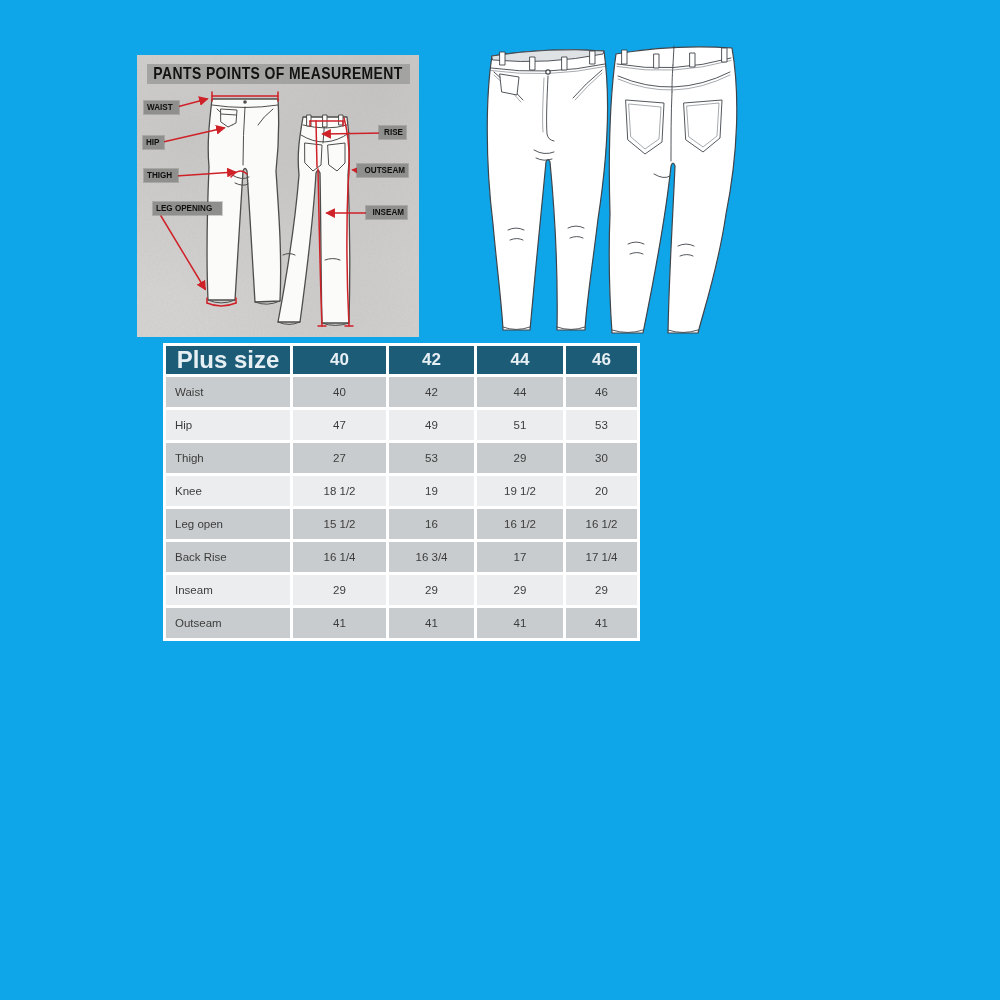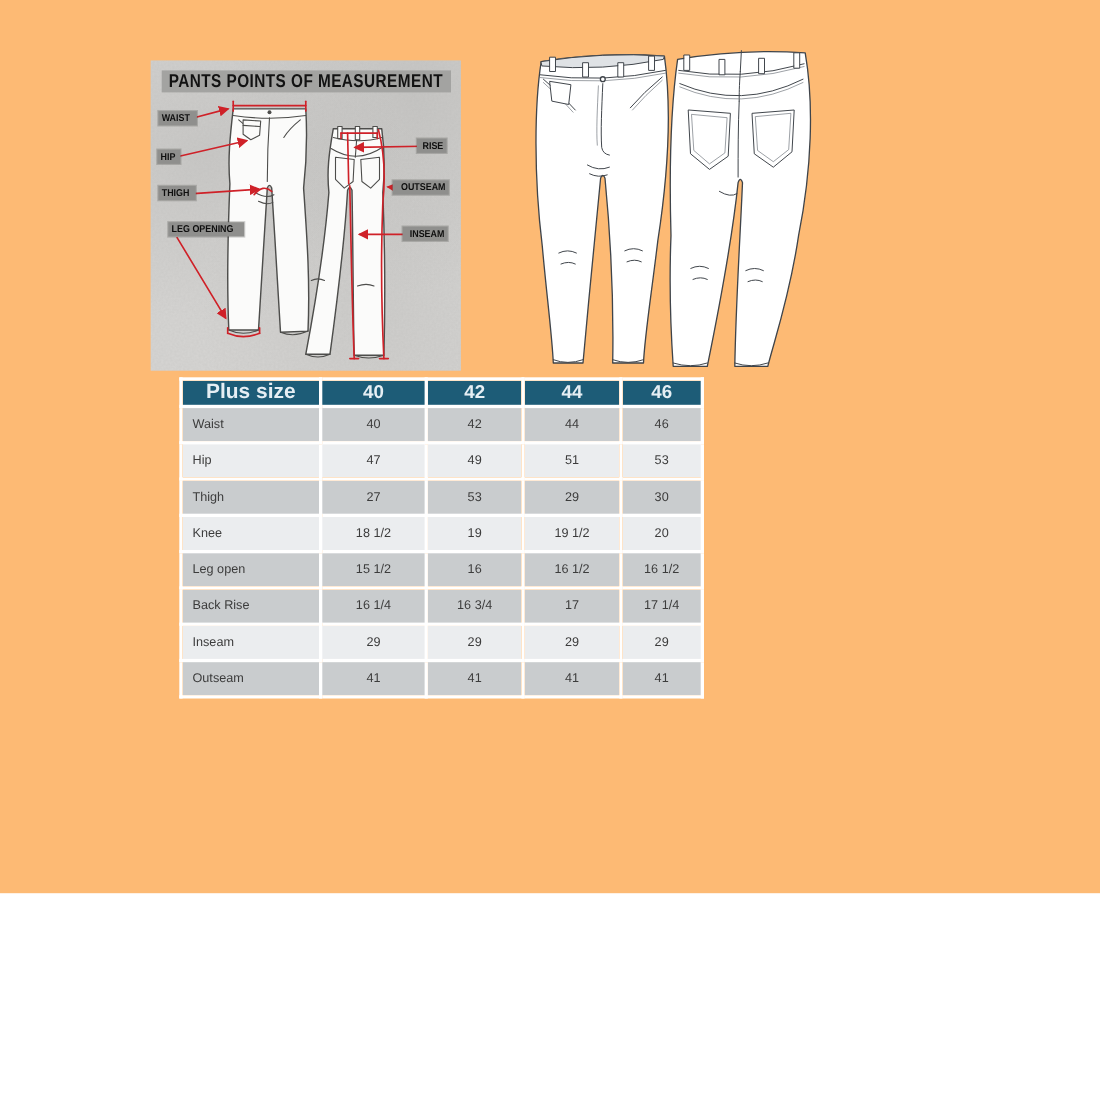--- a/index.html
+++ b/index.html
@@ -1,17 +1,17 @@
 <!DOCTYPE html>
 <html><head>
 <meta charset="utf-8">
 <style>
   html,body { margin:0; padding:0; background:#ffffff; }
   body { width:1000px; height:1000px; font-family:"Liberation Sans", sans-serif; }
-  .canvas { position:relative; width:1000px; height:812px; background:#fdba74; overflow:hidden; }
+  .canvas { position:relative; width:1000px; height:1000px; background:#0ea5e9; overflow:hidden; }
 
   
   .pom { position:absolute; left:137px; top:55px; width:282px; height:282px;
          background-color:#d6d5d3;
          background-image:
            radial-gradient(ellipse at 18% 30%, rgba(118,118,116,0.14), transparent 55%),
            radial-gradient(ellipse at 85% 12%, rgba(110,110,108,0.16), transparent 50%),
            radial-gradient(ellipse at 70% 80%, rgba(125,125,122,0.10), transparent 55%); }
   .pom svg.noise { position:absolute; left:0; top:0; z-index:1; }
   .pom svg.art   { position:absolute; left:0; top:0; z-index:2; }
@@ -35,21 +35,21 @@
 
   
   .flats { position:absolute; left:478px; top:34px; }
 
   
   table.size-table { position:absolute; left:163px; top:343px; width:474px;
                      border-collapse:collapse; table-layout:fixed; }
   .size-table th, .size-table td { border:3px solid #ffffff; overflow:hidden; }
   .size-table th { background:#1d5c77; color:#e6eff4; font-weight:bold;
                    font-size:17px; height:22px; text-align:center; padding:0; }
-  .size-table th.plus { font-size:19px; }
+  .size-table th.plus { font-size:24px; }
   .size-table td { font-size:11.5px; color:#3c3c3c; text-align:center; height:30px; padding:0; }
   .size-table td.lbl { text-align:left; padding-left:9px; }
   .size-table tr.dark td  { background:#c9ccce; }
   .size-table tr.light td { background:#ebedef; }
 </style>
 </head>
 <body>
 
 <div class="canvas">
 

